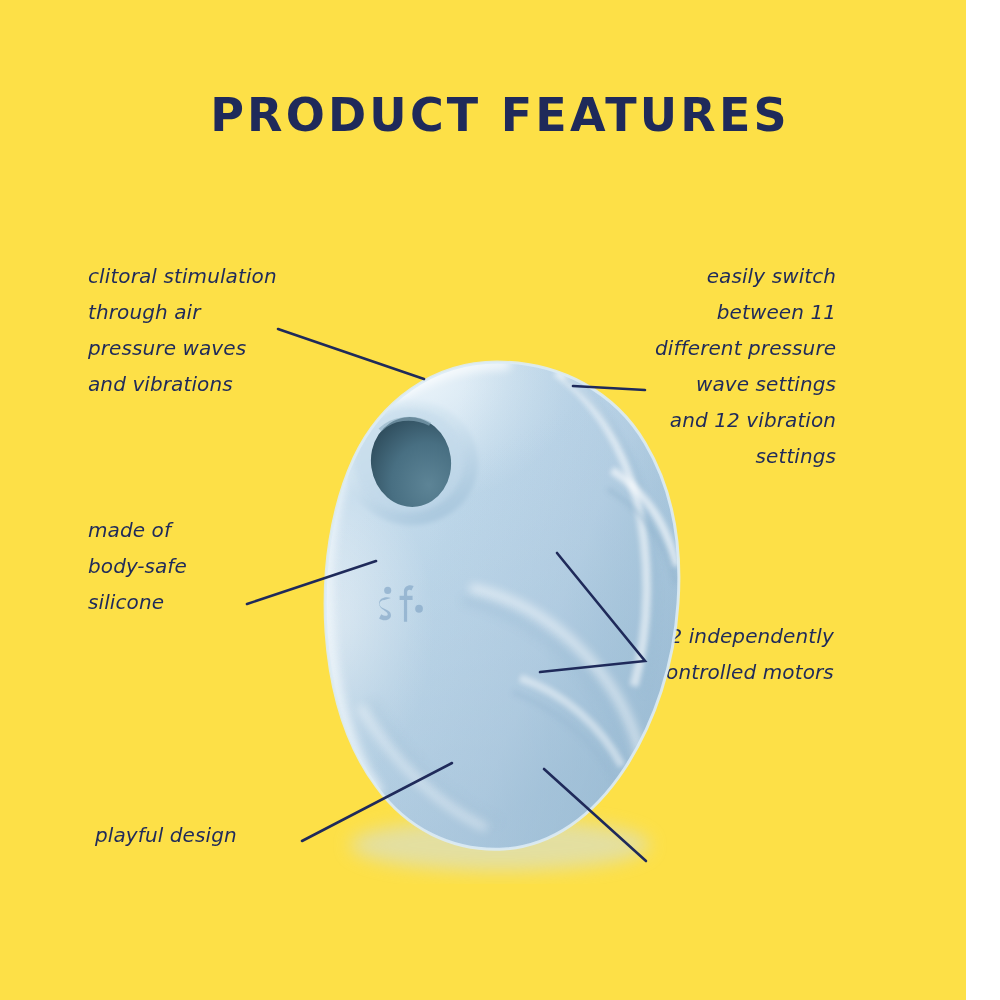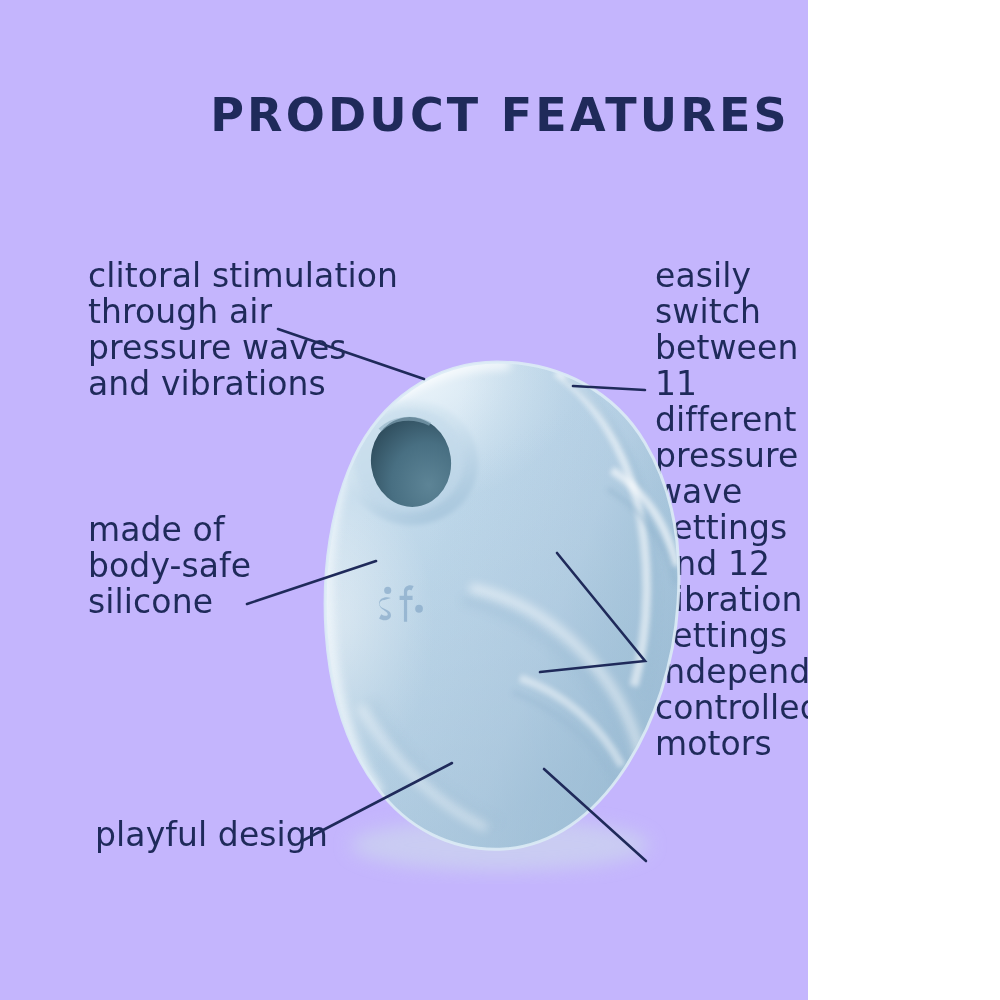--- a/index.html
+++ b/index.html
@@ -6,23 +6,23 @@
   html, body {
     margin: 0;
     padding: 0;
     background: #ffffff;
   }
   body {
     font-family: "Liberation Sans", sans-serif;
   }
   #page {
     position: relative;
-    width: 808px;
+    width: 966px;
     height: 1000px;
-    background: #c4b5fd;
+    background: #fde047;
     overflow: hidden;
   }
 
   
   #page-title {
     position: absolute;
     top: 92px;
     left: 0;
     width: 1000px;
     text-align: center;
@@ -33,28 +33,29 @@
     color: #1f2a5a;
     line-height: 1;
     white-space: nowrap;
   }
 
   
   .callout {
     position: absolute;
     color: #1f2a5a;
     font-family: "DejaVu Sans", "Liberation Sans", sans-serif;
-    font-size: 33px;
+    font-size: 20px;
     line-height: 36px;
     font-weight: normal;
     letter-spacing: 0.1px;
     white-space: pre-line;
+    font-style: italic;
   }
   .callout.left  { text-align: left; left: 88px; }
-  .callout.right { text-align: left; left: 655px; }
+  .callout.right { text-align: right; left: 655px; }
 
   #callout-air-pressure   { top: 258px; }
   #callout-silicone       { top: 512px; }
   #callout-playful        { top: 817px; margin-left: 7px; }
   #callout-settings       { top: 258px; }
   #callout-motors         { top: 618px; }
   #callout-charging       { top: 820px; }
 
   
   #leader-lines,

